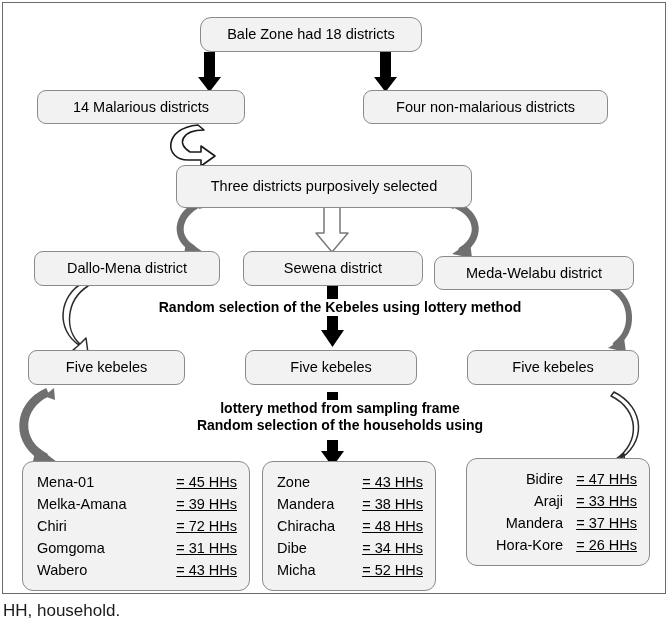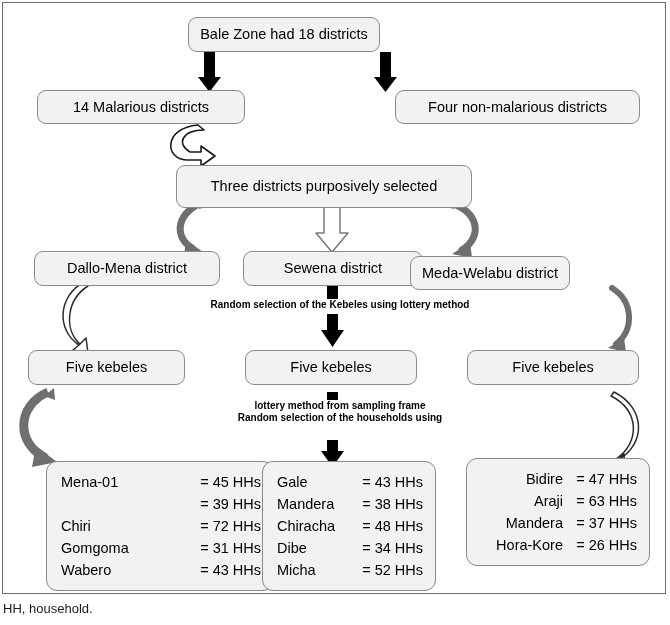--- a/index.html
+++ b/index.html
@@ -46,21 +46,21 @@
     justify-content: center;
     font-size: 14.5px;
     color: #000000;
     text-align: center;
     line-height: 1.15;
     z-index: 5;
   }
   .caption {
     position: absolute;
     font-weight: bold;
-    font-size: 10px;
+    font-size: 14px;
     color: #000000;
     text-align: center;
     line-height: 1.2;
     z-index: 6;
     background: #ffffff;
   }
   .datalist {
     position: absolute;
     box-sizing: border-box;
     background: #f2f2f2;
@@ -70,29 +70,29 @@
     font-size: 14.5px;
     color: #000000;
     z-index: 5;
   }
   .datarow {
     display: flex;
     line-height: 1.52;
     white-space: nowrap;
   }
   .dl-name { flex: 0 0 auto; }
-  .dl-val  { flex: 0 0 auto; margin-left: auto; padding-left: 6px; }
+  .dl-val  { flex: 0 0 auto; margin-left: auto; padding-left: 6px; text-decoration: underline; }
   .dl-wide .dl-name { min-width: 106px; }
   .dl-mid  .dl-name { min-width: 78px; }
   .dl-rt   .dl-name { min-width: 82px; }
   #footnote {
     position: absolute;
     left: 3px;
     top: 601px;
-    font-size: 13px;
+    font-size: 17px;
     color: #1a1a1a;
   }
 </style>
 </head>
 <body>
 
 <div id="figure">
 
   <div id="frame"></div>
 
@@ -176,45 +176,45 @@
                C 646 408, 646 444, 618 460
                L 624 454
                L 625 468
                L 610 464
                L 616 459
                C 640 443, 640 410, 611 396
                Z"></path>
     </g>
   </svg>
 
-  <div class="node" style="left:188px; top:17px; width:192px; height:35px;">
+  <div class="node" style="left:200px; top:17px; width:222px; height:35px;border-radius:11px;">
     <span>Bale Zone had 18 districts</span>
   </div>
 
   <div class="node" style="left:37px; top:90px; width:208px; height:34px;">
     <span>14 Malarious districts</span>
   </div>
 
-  <div class="node" style="left:363px; top:90px; width:245px; height:34px;margin-left:32px;">
+  <div class="node" style="left:363px; top:90px; width:245px; height:34px;">
     <span>Four non-malarious districts</span>
   </div>
 
   <div class="node" style="left:176px; top:165px; width:296px; height:43px;">
     <span>Three districts purposively selected</span>
   </div>
 
   <div class="node" style="left:243px; top:251px; width:180px; height:35px;">
     <span>Sewena district</span>
   </div>
 
   <div class="node" style="left:34px; top:251px; width:186px; height:35px;">
     <span>Dallo-Mena district</span>
   </div>
 
-  <div class="node" style="left:410px; top:256px; width:160px; height:34px;">
+  <div class="node" style="left:434px; top:256px; width:200px; height:34px;">
     <span>Meda-Welabu district</span>
   </div>
 
   <div class="caption" style="left:115px; top:299px; width:450px;">
     <span>Random selection of the Kebeles using lottery method</span>
   </div>
 
   <div class="node" style="left:28px; top:350px; width:157px; height:35px;">
     <span>Five kebeles</span>
   </div>
@@ -225,45 +225,46 @@
 
   <div class="node" style="left:467px; top:350px; width:172px; height:35px;">
     <span>Five kebeles</span>
   </div>
 
   <div class="caption" style="left:130px; top:400px; width:420px;">
     <div>lottery method from sampling frame</div>
     <div>Random selection of the households using</div>
   </div>
 
-  <div class="datalist dl-wide" style="left:22px; top:461px; width:228px;margin-left:24px;">
+  <div class="datalist dl-wide" style="left:22px; top:461px; width:228px;">
     <div class="datarow">
       <span class="dl-name">Mena-01</span>
       <span class="dl-val">= 45 HHs</span>
     </div>
     <div class="datarow">
+      <span class="dl-name">Melka-Amana</span>
       <span class="dl-val">= 39 HHs</span>
     </div>
     <div class="datarow">
       <span class="dl-name">Chiri</span>
       <span class="dl-val">= 72 HHs</span>
     </div>
     <div class="datarow">
       <span class="dl-name">Gomgoma</span>
       <span class="dl-val">= 31 HHs</span>
     </div>
     <div class="datarow">
       <span class="dl-name">Wabero</span>
       <span class="dl-val">= 43 HHs</span>
     </div>
   </div>
 
   <div class="datalist dl-mid" style="left:262px; top:461px; width:174px;">
     <div class="datarow">
-      <span class="dl-name">Gale</span>
+      <span class="dl-name">Zone</span>
       <span class="dl-val">= 43 HHs</span>
     </div>
     <div class="datarow">
       <span class="dl-name">Mandera</span>
       <span class="dl-val">= 38 HHs</span>
     </div>
     <div class="datarow">
       <span class="dl-name">Chiracha</span>
       <span class="dl-val">= 48 HHs</span>
     </div>
@@ -277,21 +278,21 @@
     </div>
   </div>
 
   <div class="datalist dl-rt" style="left:466px; top:458px; width:184px;text-align:right;">
     <div class="datarow">
       <span class="dl-name">Bidire</span>
       <span class="dl-val">= 47 HHs</span>
     </div>
     <div class="datarow">
       <span class="dl-name">Araji</span>
-      <span class="dl-val">= 63 HHs</span>
+      <span class="dl-val">= 33 HHs</span>
     </div>
     <div class="datarow">
       <span class="dl-name">Mandera</span>
       <span class="dl-val">= 37 HHs</span>
     </div>
     <div class="datarow">
       <span class="dl-name">Hora-Kore</span>
       <span class="dl-val">= 26 HHs</span>
     </div>
   </div>

